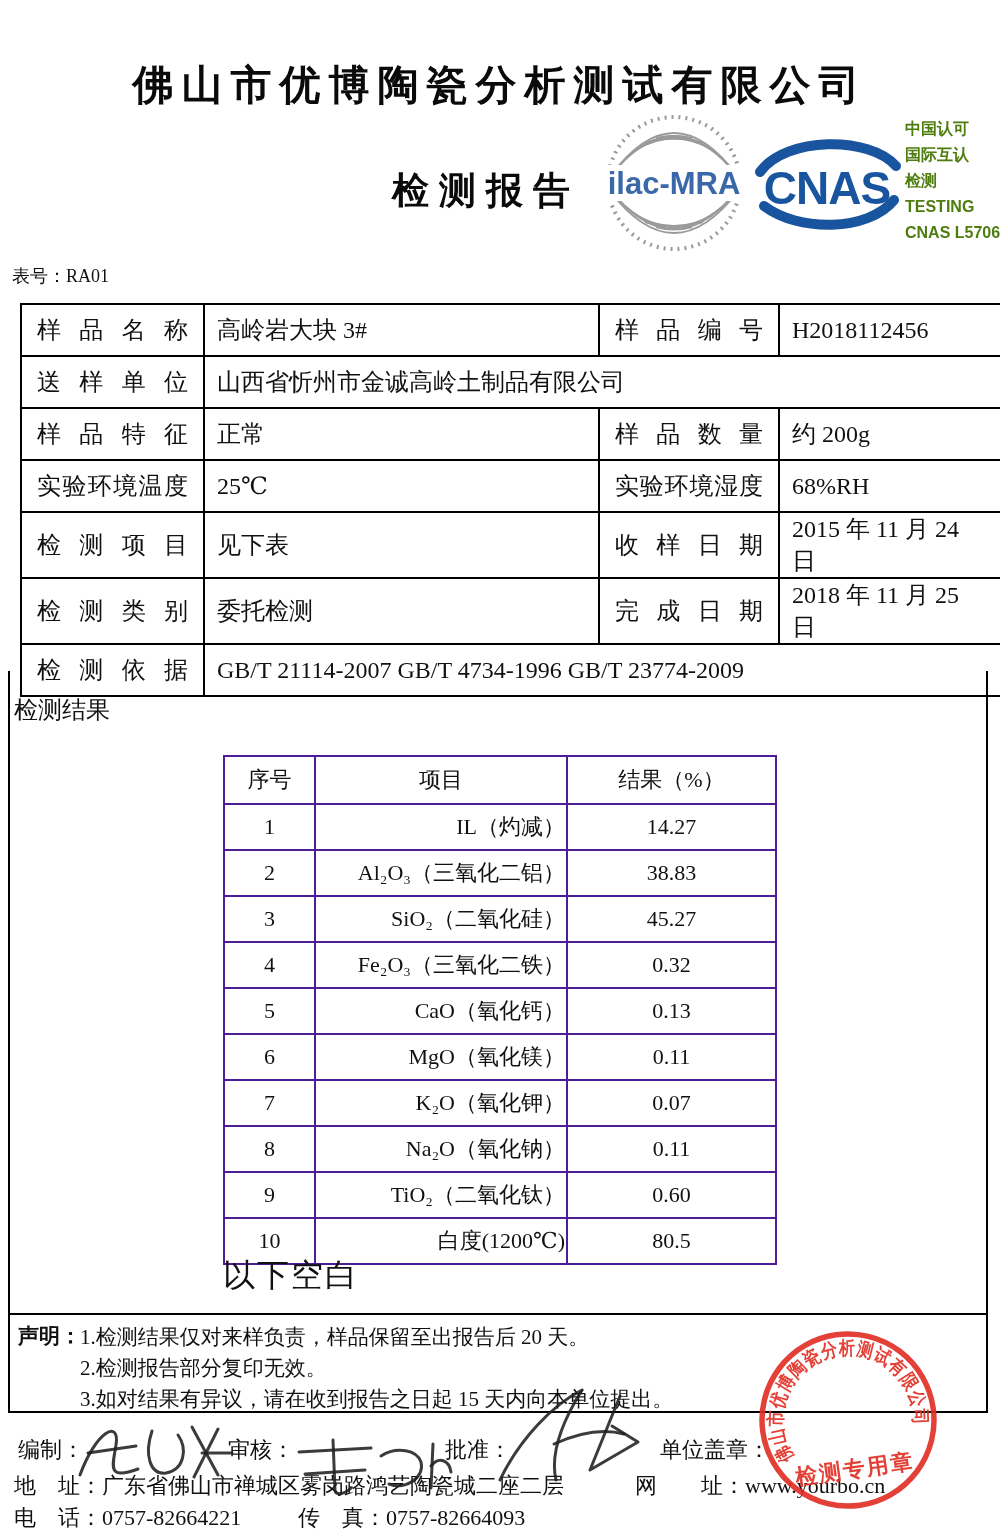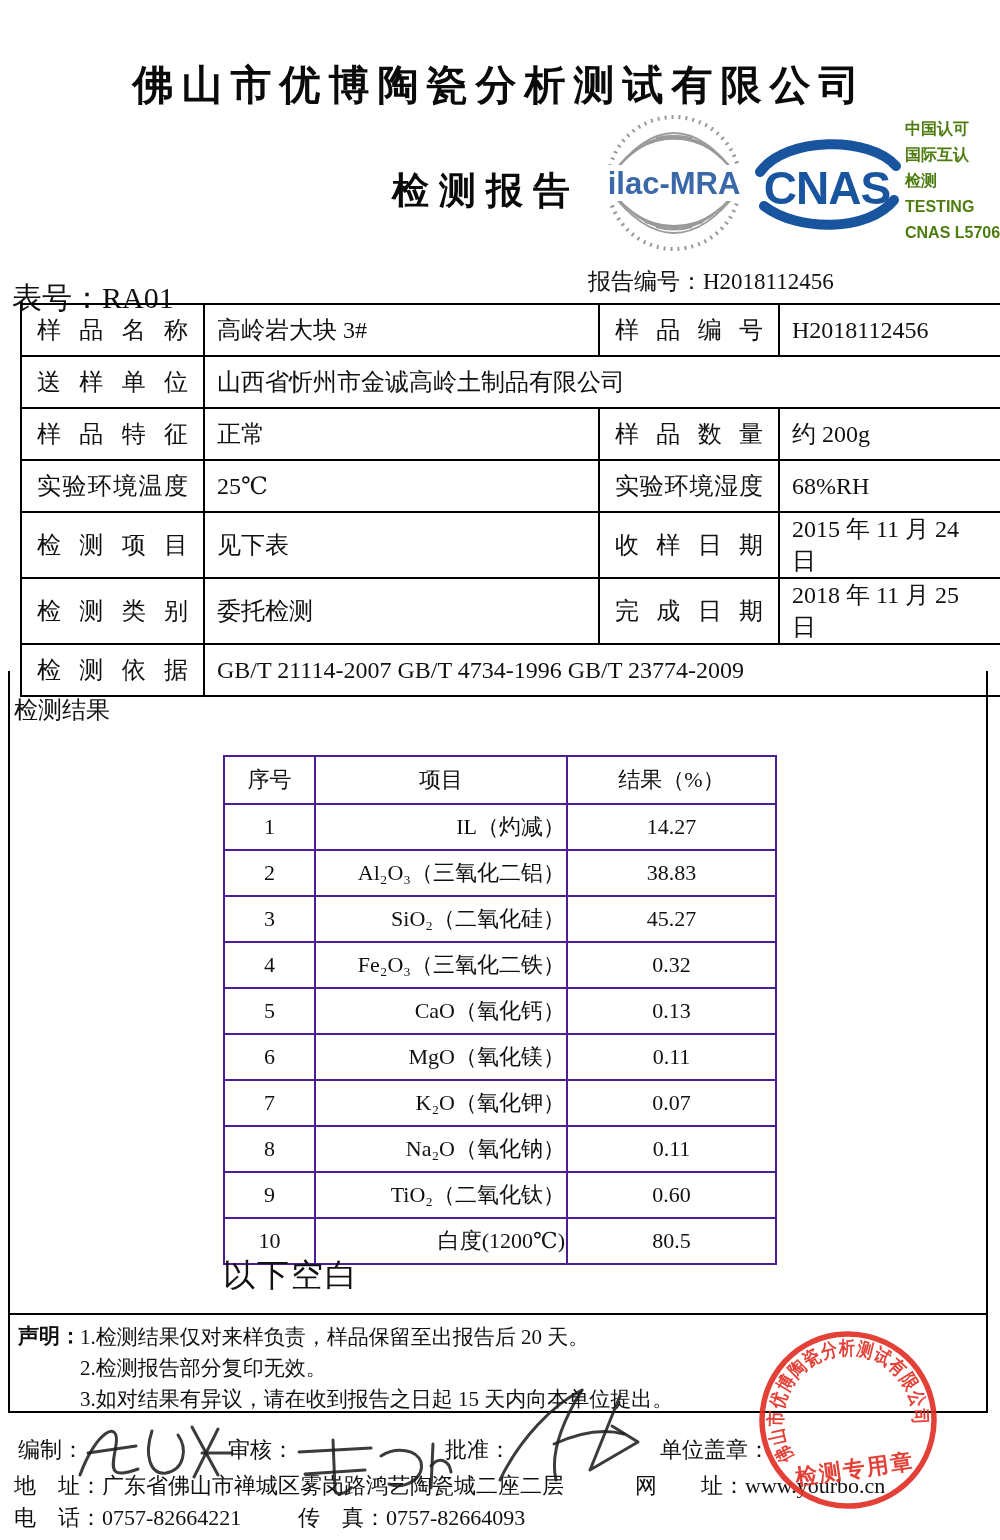--- a/index.html
+++ b/index.html
@@ -16,21 +16,21 @@
     font-size:41px; font-weight:800; letter-spacing:8px; color:#0a0a0a;
   }
   .report-title{
     top:166px; left:392px; font-size:37px; font-weight:600; letter-spacing:10px; color:#0a0a0a;
   }
   .accred{ top:116px; left:905px; width:95px; color:#4d7c0f;
     font-family:"Liberation Sans","DejaVu Sans",sans-serif; font-weight:700;}
   .accred div{font-size:16px; line-height:26px; white-space:nowrap;}
 
   
-  .ref-left{ top:278px; left:12px;  font-size:30px; }
+  .ref-left{ top:264px; left:12px;  font-size:18px; }
   .ref-right{ top:266px; left:588px; font-size:23px; }
 
   
   .info-wrap{ top:303px; left:20px;border-radius:25px; }
   table.info{ border-collapse:collapse; table-layout:fixed; width:980px; }
   table.info td{ border:2px solid #000; height:50px; font-size:24px; vertical-align:middle; }
   td.jlabel{ text-align:justify; text-align-last:justify; padding:0 15px; }
   td.val{ padding:0 12px; text-align:left; }
 
   
@@ -96,21 +96,20 @@
 
   <div class="abs accred">
     <div>中国认可</div>
     <div>国际互认</div>
     <div>检测</div>
     <div>TESTING</div>
     <div>CNAS L5706</div>
   </div>
 
   <div class="abs ref-left">表号：RA01</div>
-  <div class="abs ref-right">报告编号：H2018112456</div>
 
   <div class="abs info-wrap">
     <table class="info">
       <colgroup>
           <col style="width:183px">
           <col style="width:395px">
           <col style="width:180px">
           <col style="width:222px">
         </colgroup>
       <tbody>

